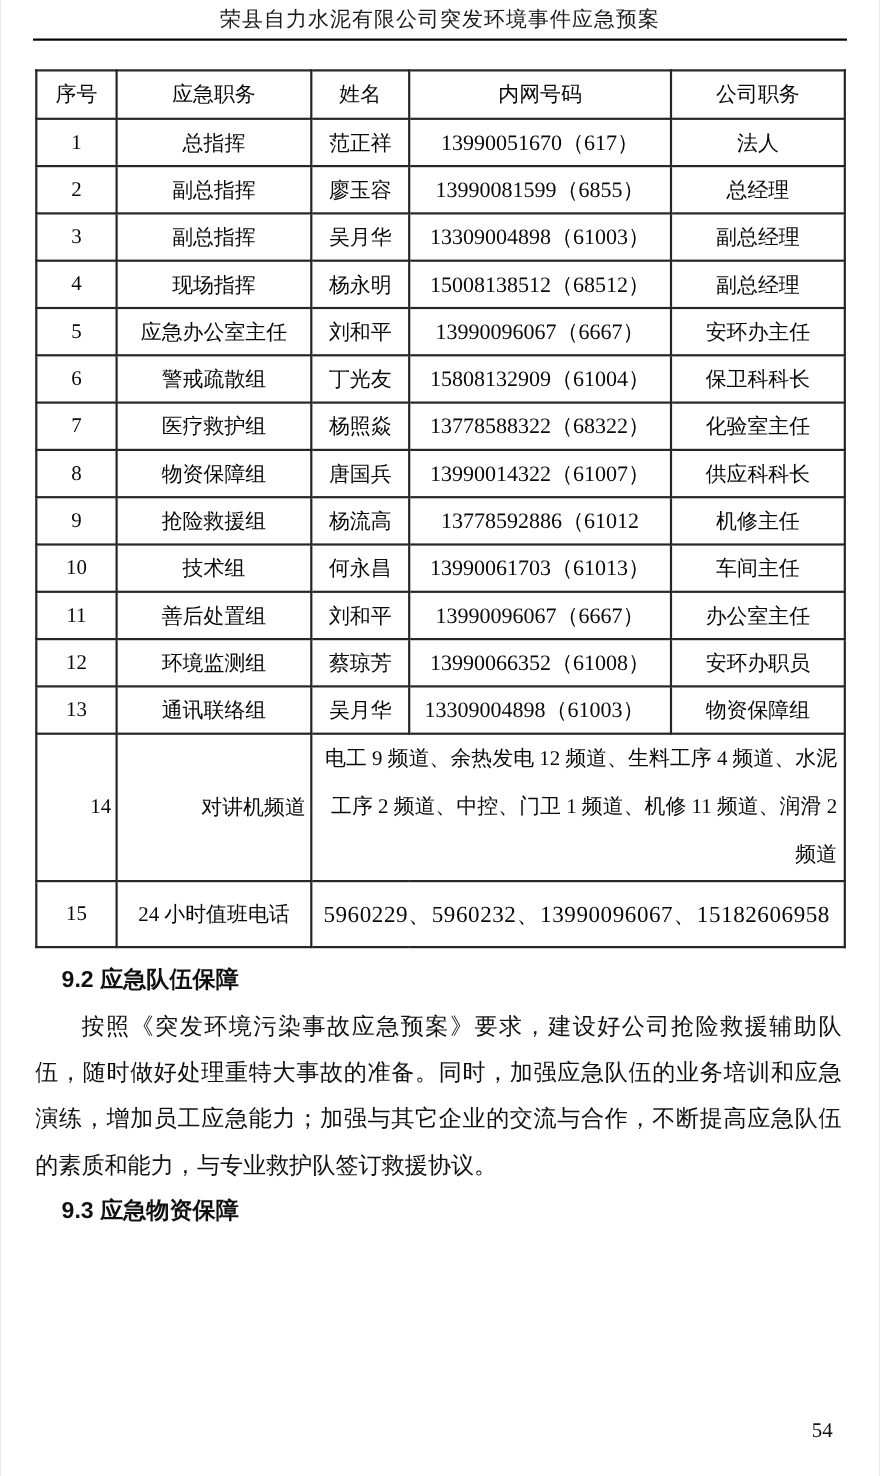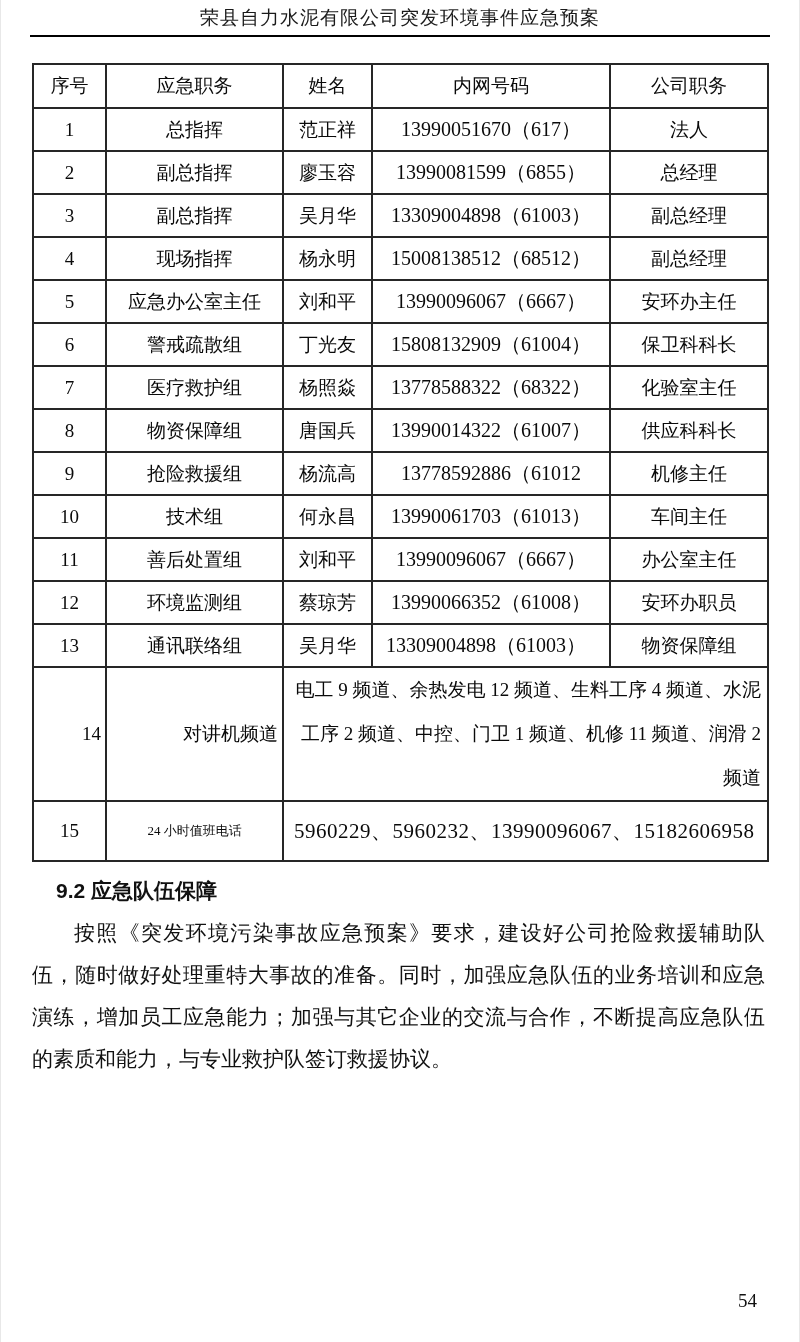--- a/index.html
+++ b/index.html
@@ -24,21 +24,21 @@
     font-weight:normal;padding:0 4px;font-size:19px;
   }
   .contacts th{height:42px;}
   tbody.main-rows td{height:41px;}
   .contacts td.phone{font-size:20px;}
   
   tbody.main-rows tr:nth-child(13) td.phone{text-align:left;padding-left:13px;}
   tr.row14 td{height:87px;text-align:right;}
   tr.row14 td.merged{font-size:19px;line-height:44px;padding:0 6px;}
   tr.row15 td{height:58px;}
-  tr.row15 td.duty-lg{font-size:13px;border-radius:18px;}
+  tr.row15 td.duty-lg{font-size:19px;border-radius:18px;}
   tr.row15 td.merged{text-align:left;padding-left:10px;font-size:21px;letter-spacing:0.5px;}
   .content{
     margin:8px 34px 0 31px;font-size:21px;line-height:42px;
     text-align:justify;color:#111;
   }
   .content .heading{
     font-family:"Liberation Sans","DejaVu Sans",sans-serif;
     font-weight:bold;padding-left:24px;text-align:left;font-size:21px;
   }
   .content p{margin:0;text-indent:2em;}
@@ -174,17 +174,18 @@
         <td>15</td>
         <td class="duty-lg">24 小时值班电话</td>
         <td class="merged" colspan="3">5960229、5960232、13990096067、15182606958</td>
       </tr>
     </tbody>
   </table>
 
   <div class="content">
     <div class="heading">9.2 应急队伍保障</div>
     <p>按照《突发环境污染事故应急预案》要求，建设好公司抢险救援辅助队伍，随时做好处理重特大事故的准备。同时，加强应急队伍的业务培训和应急演练，增加员工应急能力；加强与其它企业的交流与合作，不断提高应急队伍的素质和能力，与专业救护队签订救援协议。</p>
+    <div class="heading">9.3 应急物资保障</div>
   </div>
 
   <div class="page-number">54</div>
 
 </div>
 
 </body></html>

